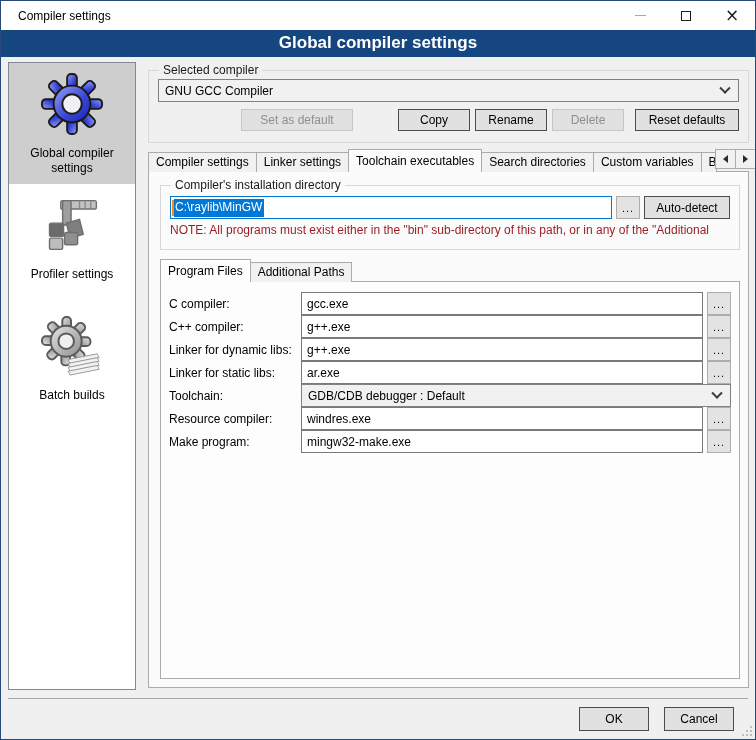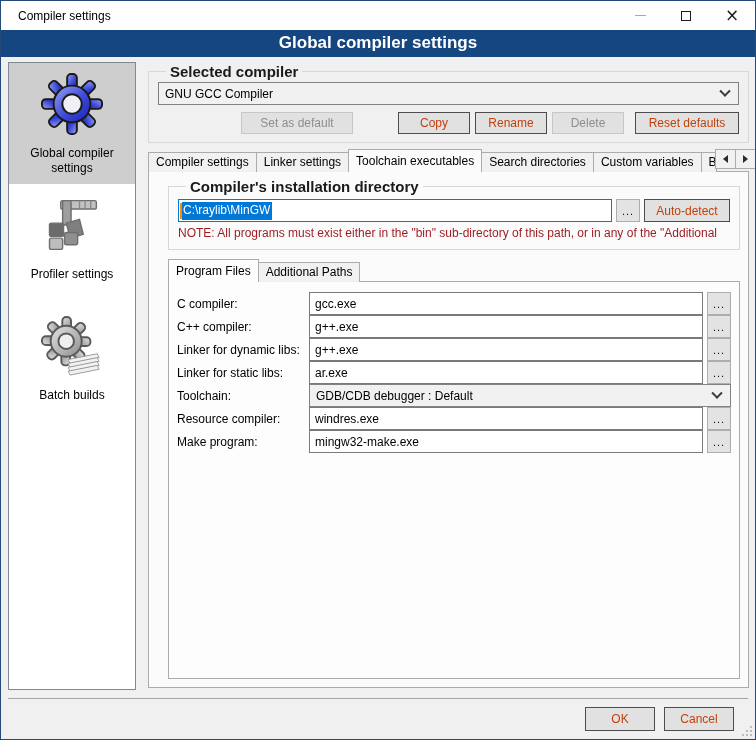--- a/index.html
+++ b/index.html
@@ -31,34 +31,34 @@
     background:#FFFFFF; border:1px solid #828790; overflow:hidden; }
   .side-item{ height:121px; display:flex; flex-direction:column; align-items:center;
     padding-top:9px; cursor:default; }
   .side-item.selected{ background:#CECECE; }
   .side-icon{ width:64px; height:64px; display:flex; align-items:center; justify-content:center; }
   .side-label{ font-size:12px; color:#000; text-align:center; line-height:15px;
     margin-top:10px; width:112px; }
 
   
   fieldset{ border:1px solid #D8D8D8; padding:2px 9px 8px 9px; background:transparent; }
-  legend{ font-size:15px; color:#1A1A1A; padding:0 4px; margin-left:8px;font-weight:bold; }
+  legend{ font-size:12px; color:#1A1A1A; padding:0 4px; margin-left:1px; }
 
   .group-selected-compiler{ position:absolute; left:147px; top:6px; width:601px; height:80px; }
 
   
   .combo{ height:23px; background:#F1F1F1; border:1px solid #818181; display:flex;
     align-items:center; padding:0 9px 0 6px; font-size:12px; color:#000; }
   .combo .combo-text{ flex:1; white-space:nowrap; overflow:hidden; }
   .chev{ width:8px; height:8px; border-left:2px solid #3C3C3C; border-bottom:2px solid #3C3C3C;
     transform:rotate(-45deg) translate(2px,-2px); flex:0 0 auto; }
 
   
   .btn{ height:22px; background:#E1E1E1; border:1px solid #4D4D4D; font-size:12px;
-    font-family:"Liberation Sans",sans-serif; color:#c2410c; display:inline-flex;
+    font-family:"Liberation Sans",sans-serif; color:#000000; display:inline-flex;
     align-items:center; justify-content:center; }
   .btn.disabled{ border-color:#C6C6C6; color:#8E8E8E; }
   .btn-row{ display:flex; justify-content:flex-end; margin-top:7px; }
   .btn-setdefault{ width:112px; margin-right:45px; }
   .btn-copy,.btn-rename,.btn-delete{ width:72px; margin-right:5px; }
   .btn-reset{ width:104px; margin-left:6px; }
 
   
   .tabstrip{ position:absolute; left:147px; top:92px; right:7px; height:23px;
     display:flex; align-items:flex-end; z-index:3; }
@@ -68,21 +68,21 @@
   .tab.truncated{ width:37px; overflow:hidden; }
   .tab-arrows{ margin-left:auto; display:flex; align-self:flex-start; }
   .arrow-btn{ width:21px; height:20px; background:#F1F1F1; border:1px solid #ABABAB;
     display:flex; align-items:center; justify-content:center; margin-left:-1px; }
   .tri-left{ width:0; height:0; border-top:4px solid transparent; border-bottom:4px solid transparent;
     border-right:5px solid #2B2B2B; }
   .tri-right{ width:0; height:0; border-top:4px solid transparent; border-bottom:4px solid transparent;
     border-left:5px solid #2B2B2B; }
 
   .page{ position:absolute; left:147px; top:114px; width:601px; height:517px;
-    background:#FBFBFB; border:1px solid #ABABAB; z-index:1; padding:6px 8px 10px 19px; }
+    background:#FBFBFB; border:1px solid #ABABAB; z-index:1; padding:6px 8px 10px 11px; }
 
   .group-install{ height:72px; overflow:hidden; }
   .install-row{ display:flex; margin-top:2px; }
   .pathbox{ flex:1; height:23px; border:1px solid #0078D7; background:#FFFFFF;
     display:flex; align-items:center; overflow:hidden; padding-left:1px; }
   .caret{ width:2px; height:16px; background:#FF8C00; flex:0 0 auto; }
   .path-sel{ background:#0078D7; color:#FFFFFF; font-size:12px; line-height:17px;
     padding:0 2px 1px 1px; white-space:nowrap; }
   .browse-btn{ width:24px; height:23px; margin-left:4px; background:#E3E3E3;
     border:1px solid #ADADAD; font-size:11px; letter-spacing:1px; display:inline-flex;
@@ -101,21 +101,21 @@
   .field-label{ width:132px; font-size:12px; color:#000; flex:0 0 auto; }
   .field-wrap{ flex:1; display:flex; align-items:center; }
   .text-input{ flex:1; height:23px; border:1px solid #7A7A7A; background:#FFFFFF;
     font-family:"Liberation Sans",sans-serif; font-size:12px; padding:0 5px; color:#000; outline:none; }
   .field-combo{ flex:1; }
 
   
   .footer-sep{ position:absolute; left:7px; right:7px; top:641px; height:1px; background:#A5A5A5; }
   .footer-btns{ position:absolute; top:650px; right:21px; display:flex; }
   .btn-ok,.btn-cancel{ width:70px; height:24px; }
-  .btn-cancel{ margin-left:9px; }
+  .btn-cancel{ margin-left:15px; }
   .resize-grip{ position:absolute; right:3px; bottom:3px; width:12px; height:12px; }
   .resize-grip i{ position:absolute; width:2px; height:2px; background:#BDBDBD; }
   .g1{ right:0; bottom:0; } .g2{ right:4px; bottom:0; } .g3{ right:8px; bottom:0; }
   .g4{ right:0; bottom:4px; } .g5{ right:4px; bottom:4px; } .g6{ right:0; bottom:8px; }
 </style>
 </head>
 <body>
 
 <div class="window">
 

